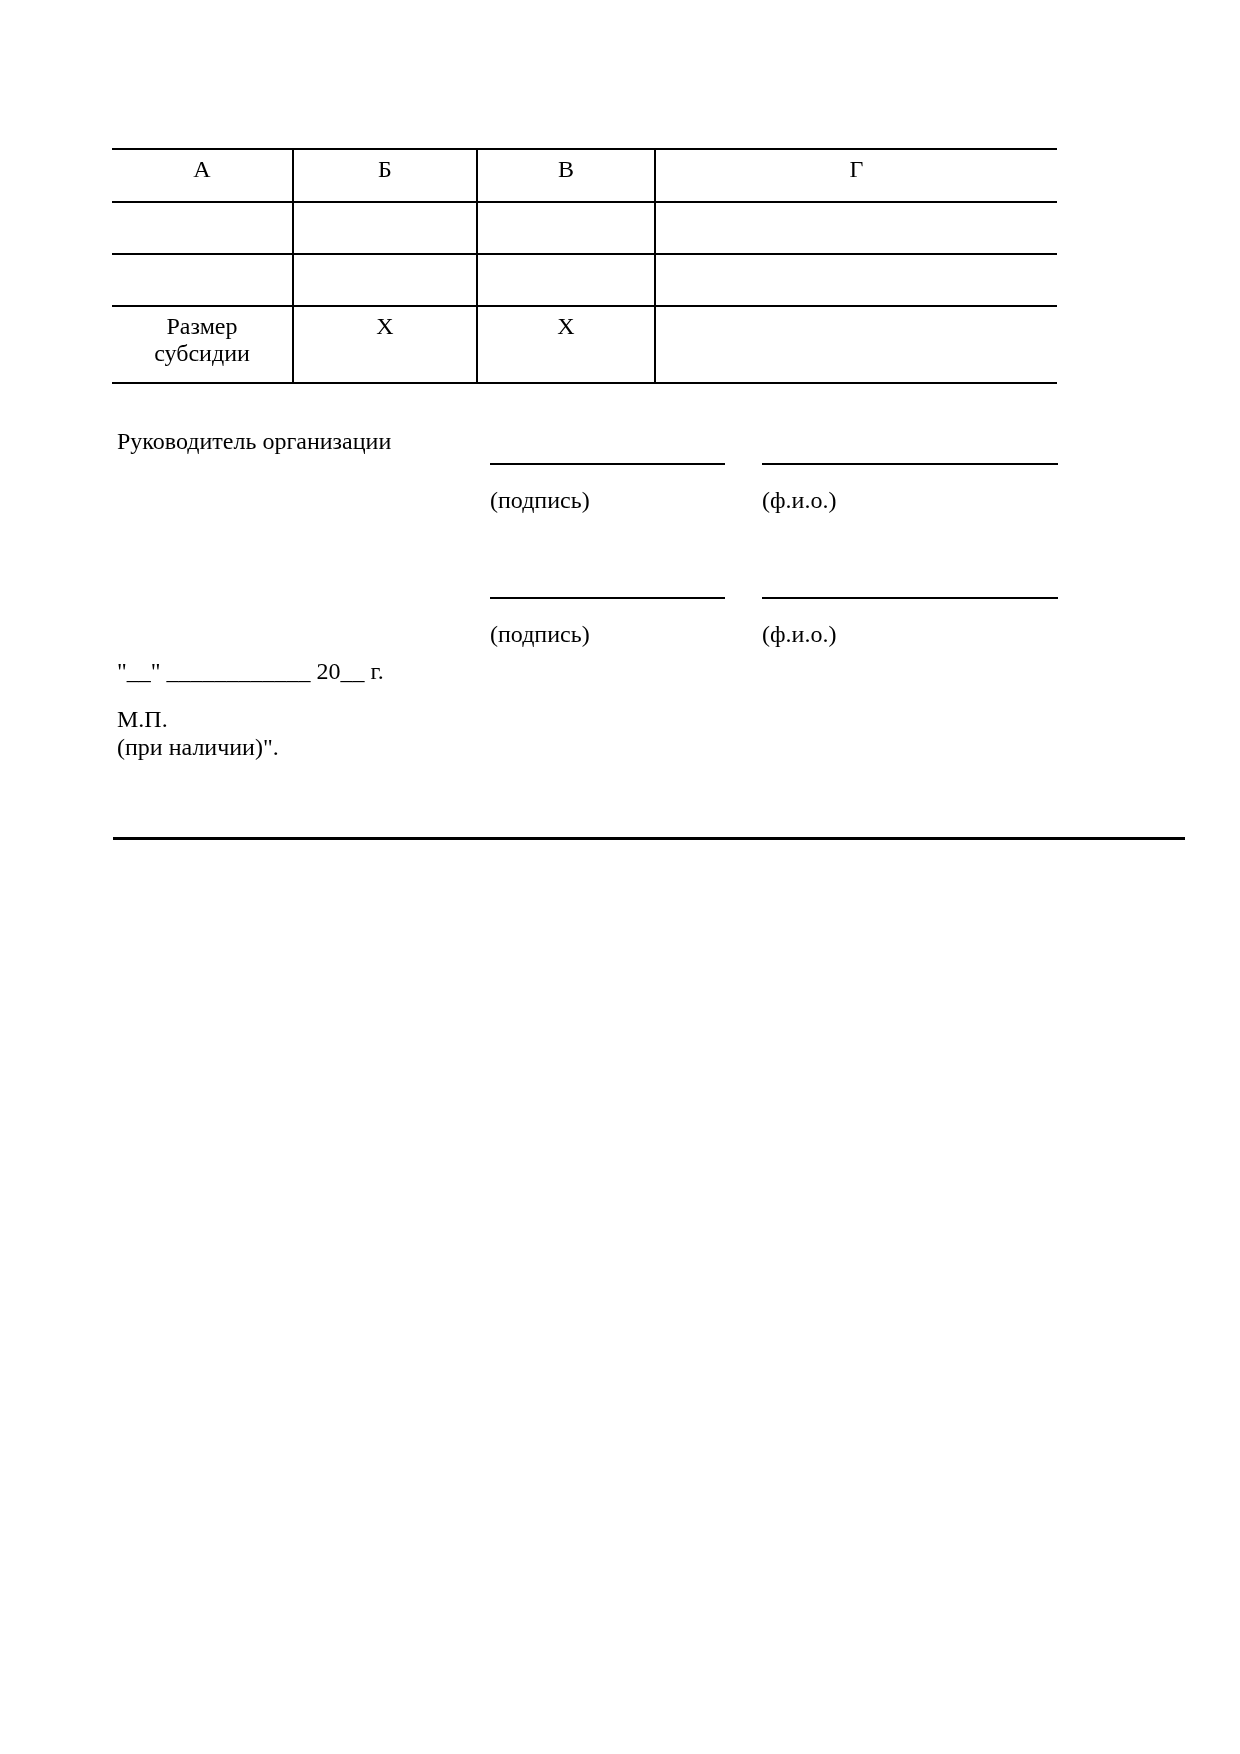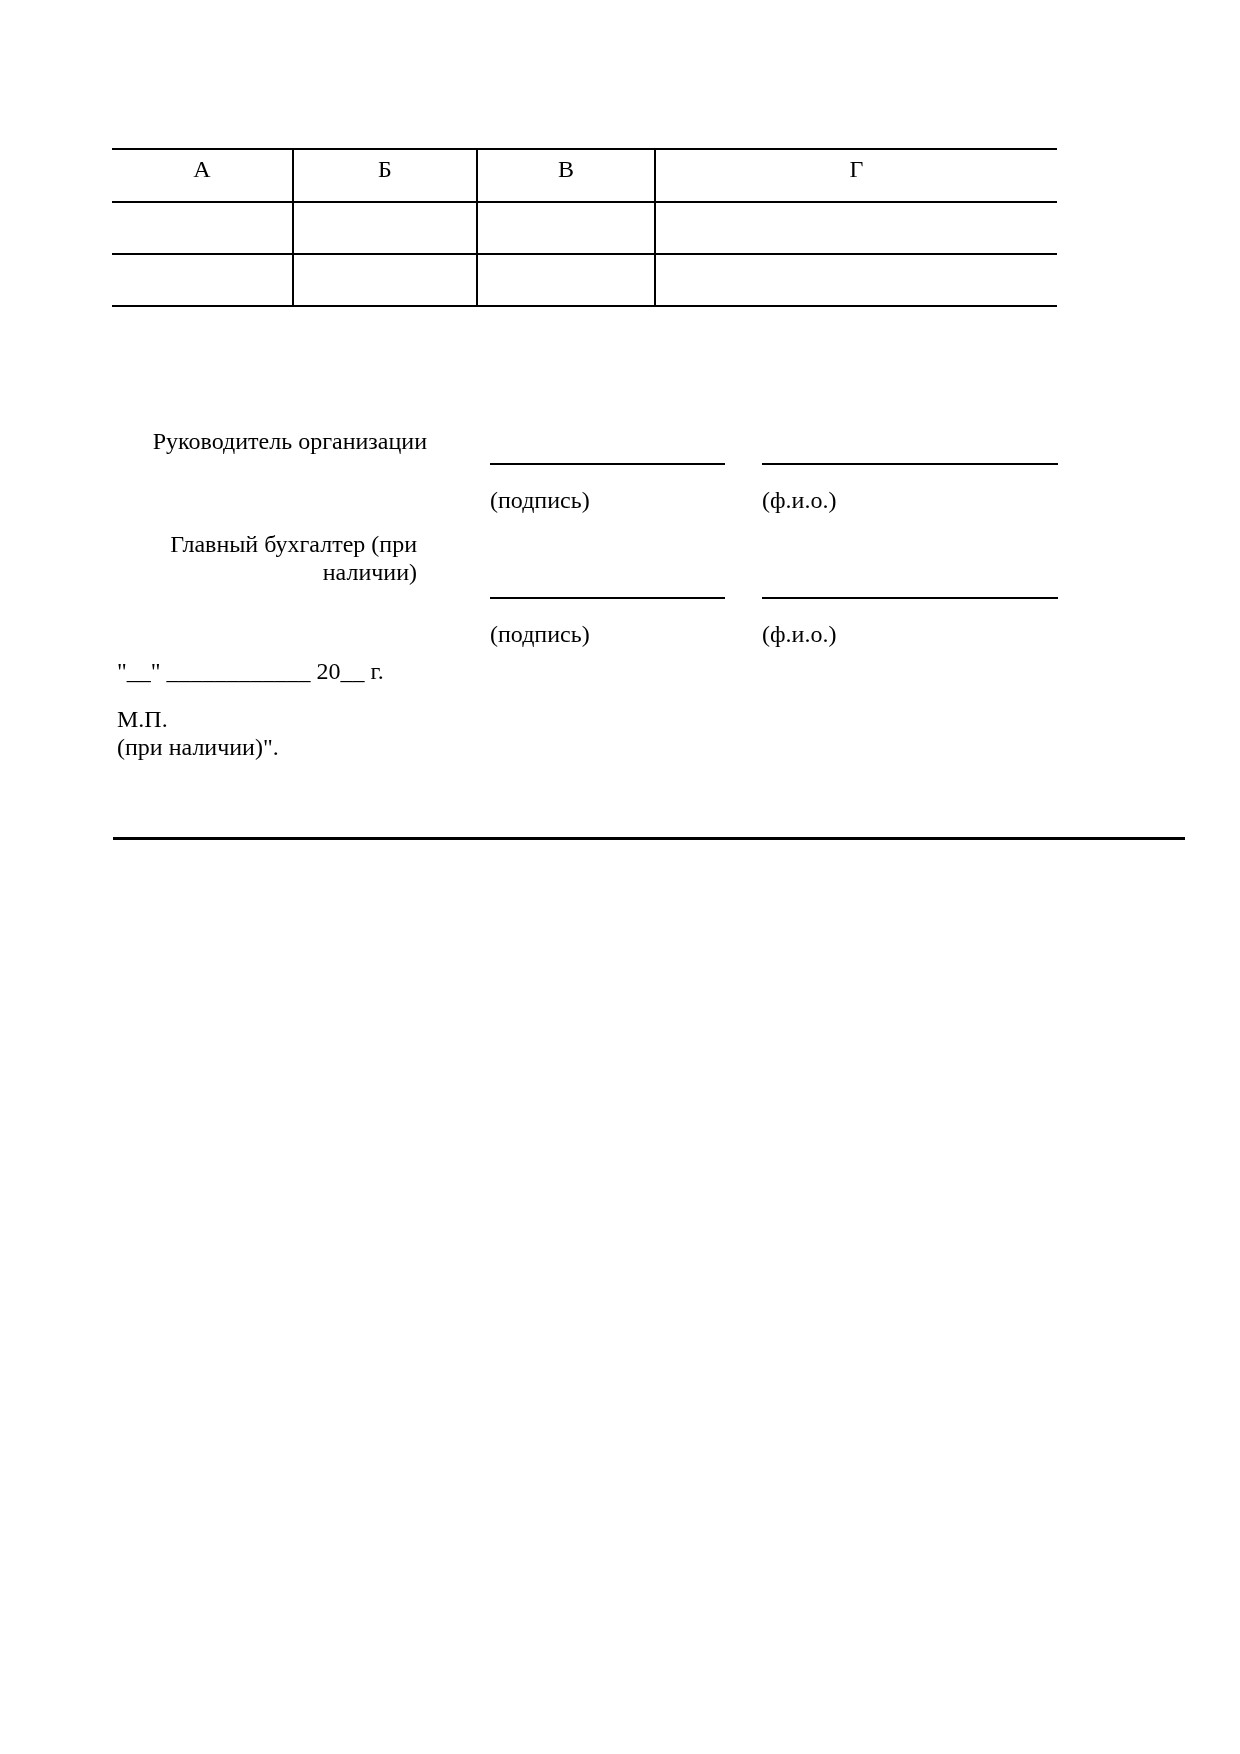--- a/index.html
+++ b/index.html
@@ -40,21 +40,21 @@
     font-size: 24px;
     line-height: 27px;
   }
   table.grid td:last-child { border-right: none; }
   tr.row-header td { height: 53px; }
   tr.row-empty1 td { height: 52px; }
   tr.row-empty2 td { height: 52px; }
   tr.row-last  td { height: 77px; }
 
   
-  .sig-label { left: 117px; width: 310px; text-align: right; }
+  .sig-label { left: 117px; width: 310px; }
   .sig-line {
     height: 0;
     border-top: 2px solid #000;
   }
   .sig-caption {
     text-align: left;
   }
   .date-line { left: 117px; }
   .stamp { left: 117px; }
   .divider-rule {
@@ -88,30 +88,35 @@
         <td></td>
         <td></td>
         <td></td>
       </tr>
       <tr class="row-empty2">
         <td></td>
         <td></td>
         <td></td>
         <td></td>
       </tr>
+      <tr class="row-last">
+        <td>Размер субсидии</td>
+        <td>Х</td>
+        <td>Х</td>
+        <td></td>
+      </tr>
     </tbody>
   </table>
 
   <div class="abs sig-label" style="top:427px">Руководитель организации</div>
   <div class="abs sig-line" style="left:490px; top:463px; width:235px"></div>
   <div class="abs sig-line" style="left:762px; top:463px; width:296px"></div>
   <div class="abs sig-caption" style="left:490px; top:486px; width:235px">(подпись)</div>
   <div class="abs sig-caption" style="left:762px; top:486px; width:296px">(ф.и.о.)</div>
 
-  <div class="abs sig-label" style="top:530px; width:300px">Главный бухгалтер (при наличии)</div>
   <div class="abs sig-line" style="left:490px; top:597px; width:235px"></div>
   <div class="abs sig-line" style="left:762px; top:597px; width:296px"></div>
   <div class="abs sig-caption" style="left:490px; top:620px; width:235px">(подпись)</div>
   <div class="abs sig-caption" style="left:762px; top:620px; width:296px">(ф.и.о.)</div>
 
   <div class="abs date-line" style="top:657px">"__" ____________ 20__ г.</div>
 
   <div class="abs stamp" style="top:705px">
     <div>М.П.</div>
     <div>(при наличии)".</div>

